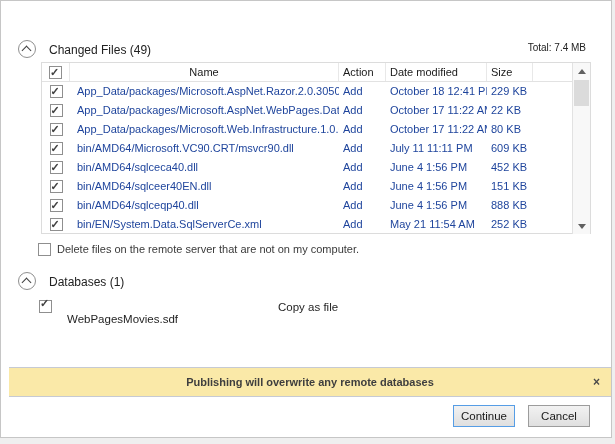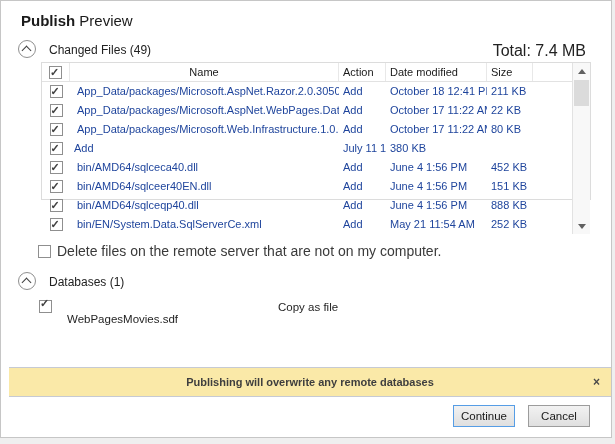--- a/index.html
+++ b/index.html
@@ -18,24 +18,24 @@
   
   .circle{
     position:absolute;width:16px;height:16px;border:1px solid #8F8F8F;border-radius:50%;
     background:#fff;
   }
   .chev-up{
     position:absolute;left:4px;top:6px;width:6px;height:6px;
     border-top:1.6px solid #3F3F3F;border-left:1.6px solid #3F3F3F;transform:rotate(45deg);
   }
   .sec-label{position:absolute;font-size:12px;color:#222;}
-  .total{position:absolute;right:25px;top:41px;font-size:16px;color:#222;margin-left:28px;}
+  .total{position:absolute;right:25px;top:41px;font-size:10px;color:#222;margin-left:28px;}
   
   .table{
-    position:absolute;left:40px;top:61px;width:550px;height:138px;box-sizing:border-box;
+    position:absolute;left:40px;top:61px;width:550px;height:172px;box-sizing:border-box;
     border:1px solid #DCDCDC;background:#fff;
   }
   .thead,.tr{
     display:grid;grid-template-columns:28px 269px 47px 101px 46px 39px;
     height:19px;line-height:18px;
   }
   .thead{border-bottom:1px solid #E2E2E2;box-sizing:border-box;}
   .th{
     font-size:11px;color:#1A1A1A;border-right:1px solid #E8E8E8;
     white-space:nowrap;overflow:hidden;padding-left:4px;box-sizing:border-box;
@@ -62,21 +62,21 @@
     position:absolute;top:0;right:0;width:18px;height:171px;background:#F8F8F8;
     border-left:1px solid #E2E2E2;box-sizing:border-box;
   }
   .sb-btn{position:absolute;left:0;width:17px;height:16px;}
   .sb-up-ic{width:0;height:0;border-left:4px solid transparent;border-right:4px solid transparent;
     border-bottom:5px solid #606060;margin:6px auto 0;}
   .sb-down-ic{width:0;height:0;border-left:4px solid transparent;border-right:4px solid transparent;
     border-top:5px solid #606060;margin:6px auto 0;}
   .sb-thumb{position:absolute;left:1px;top:17px;width:15px;height:26px;background:#DBDBDB;}
   
-  .opt-row{position:absolute;font-size:14px;color:#3A3A3A;}
+  .opt-row{position:absolute;font-size:11px;color:#3A3A3A;}
   .opt-row .cb{margin-right:6px;}
   .db-name{position:absolute;left:66px;top:312px;font-size:11.5px;color:#1F1F1F;}
   .db-action{position:absolute;left:277px;top:300px;font-size:11.5px;color:#1F1F1F;}
   
   .warning{
     position:absolute;left:8px;right:0;top:366px;height:30px;box-sizing:border-box;
     background:var(--warn-bg,#FAE9A8);
     border-top:1px solid var(--warn-border,#C6CAD3);
     border-bottom:1px solid var(--warn-border,#C6CAD3);
     text-align:center;line-height:28px;font-size:11px;font-weight:bold;color:#3E3E3E;
@@ -92,24 +92,20 @@
     background:linear-gradient(#F2F2F2,#DFDFDF);
   }
   .btn.primary{left:452px;width:62px;border:1px solid var(--btn-accent,#569DE5);}
   .btn.secondary{left:527px;width:62px;border:1px solid #9C9C9C;}
 </style>
 </head>
 <body>
 
 <div class="dialog">
 
-  <div class="title">
-    <span class="b">Publish</span>
-    <span>Preview</span>
-  </div>
 
   <div class="circle" style="left:17px;top:39px;">
     <span class="chev-up"></span>
   </div>
   <div class="sec-label" style="left:48px;top:42px;">Changed Files (49)</div>
   <div class="total">Total: 7.4 MB</div>
 
   <div class="table">
     <div class="thead">
       <div class="th cb-cell">
@@ -120,44 +116,45 @@
       <div class="th">Date modified</div>
       <div class="th">Size</div>
       <div class="th filler"></div>
     </div>
     <div class="tbody">
         <div class="tr">
           <div class="td cb-cell"><span class="cb checked"></span></div>
           <div class="td link name">App_Data/packages/Microsoft.AspNet.Razor.2.0.30506.0/M</div>
           <div class="td link">Add</div>
           <div class="td link">October 18 12:41 PM</div>
-          <div class="td link">211 KB</div>
+          <div class="td link">229 KB</div>
           <div class="td"></div>
         </div>
         <div class="tr">
           <div class="td cb-cell"><span class="cb checked"></span></div>
           <div class="td link name">App_Data/packages/Microsoft.AspNet.WebPages.Data.2.0.</div>
           <div class="td link">Add</div>
           <div class="td link">October 17 11:22 AM</div>
           <div class="td link">22 KB</div>
           <div class="td"></div>
         </div>
         <div class="tr">
           <div class="td cb-cell"><span class="cb checked"></span></div>
           <div class="td link name">App_Data/packages/Microsoft.Web.Infrastructure.1.0.0.0/N</div>
           <div class="td link">Add</div>
           <div class="td link">October 17 11:22 AM</div>
           <div class="td link">80 KB</div>
           <div class="td"></div>
         </div>
         <div class="tr">
           <div class="td cb-cell"><span class="cb checked"></span></div>
+          <div class="td link name">bin/AMD64/Microsoft.VC90.CRT/msvcr90.dll</div>
           <div class="td link">Add</div>
           <div class="td link">July 11 11:11 PM</div>
-          <div class="td link">380 KB</div>
+          <div class="td link">609 KB</div>
           <div class="td"></div>
         </div>
         <div class="tr">
           <div class="td cb-cell"><span class="cb checked"></span></div>
           <div class="td link name">bin/AMD64/sqlceca40.dll</div>
           <div class="td link">Add</div>
           <div class="td link">June 4 1:56 PM</div>
           <div class="td link">452 KB</div>
           <div class="td"></div>
         </div>

